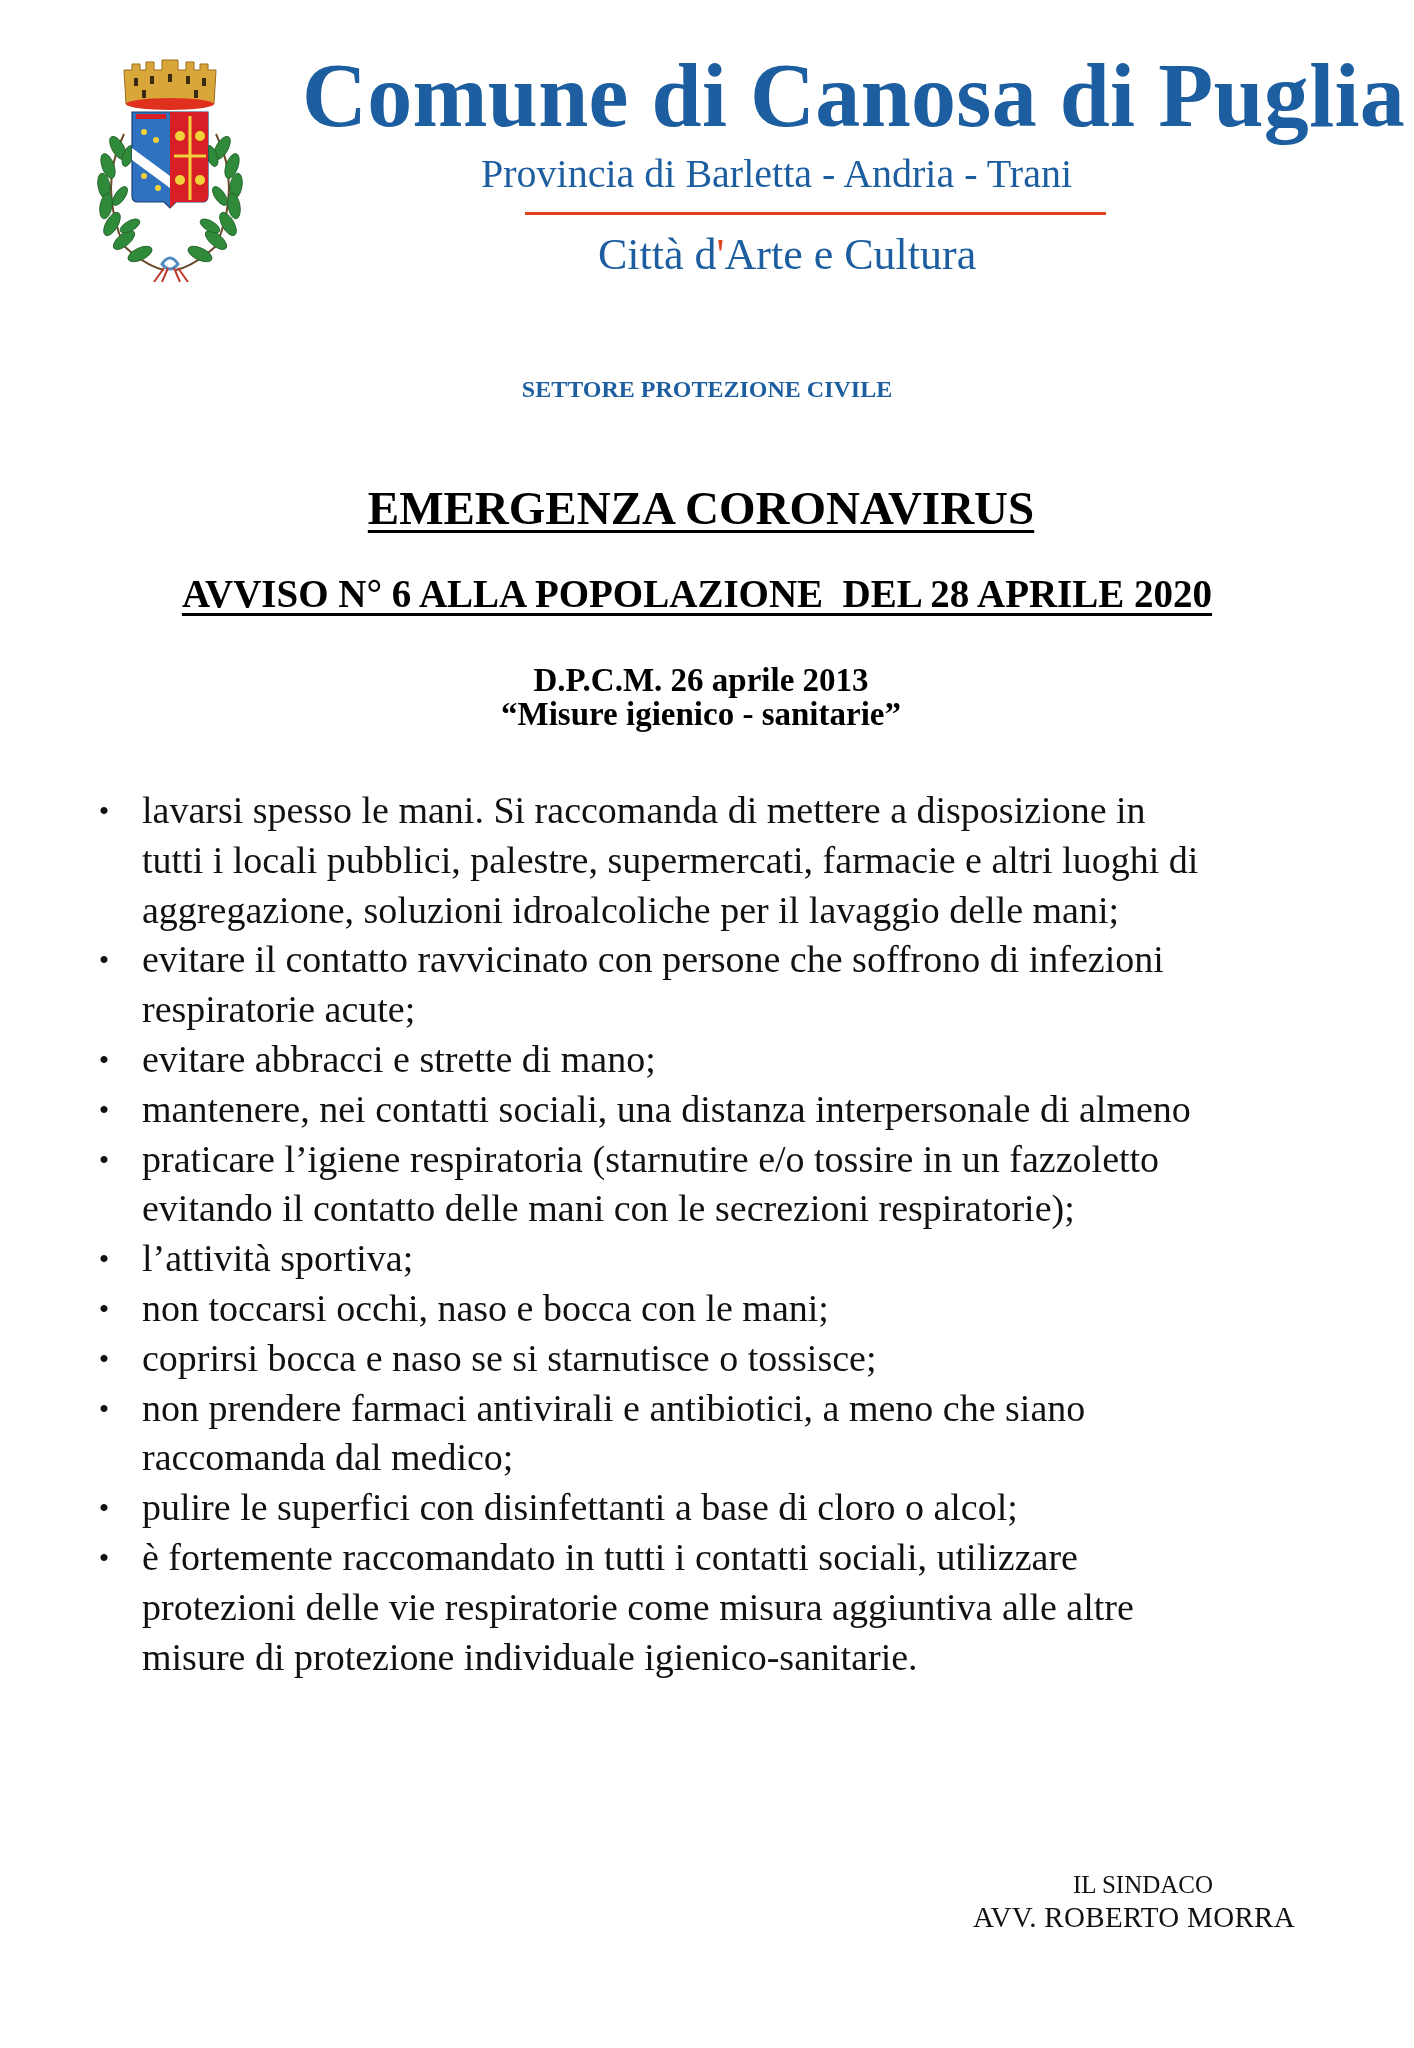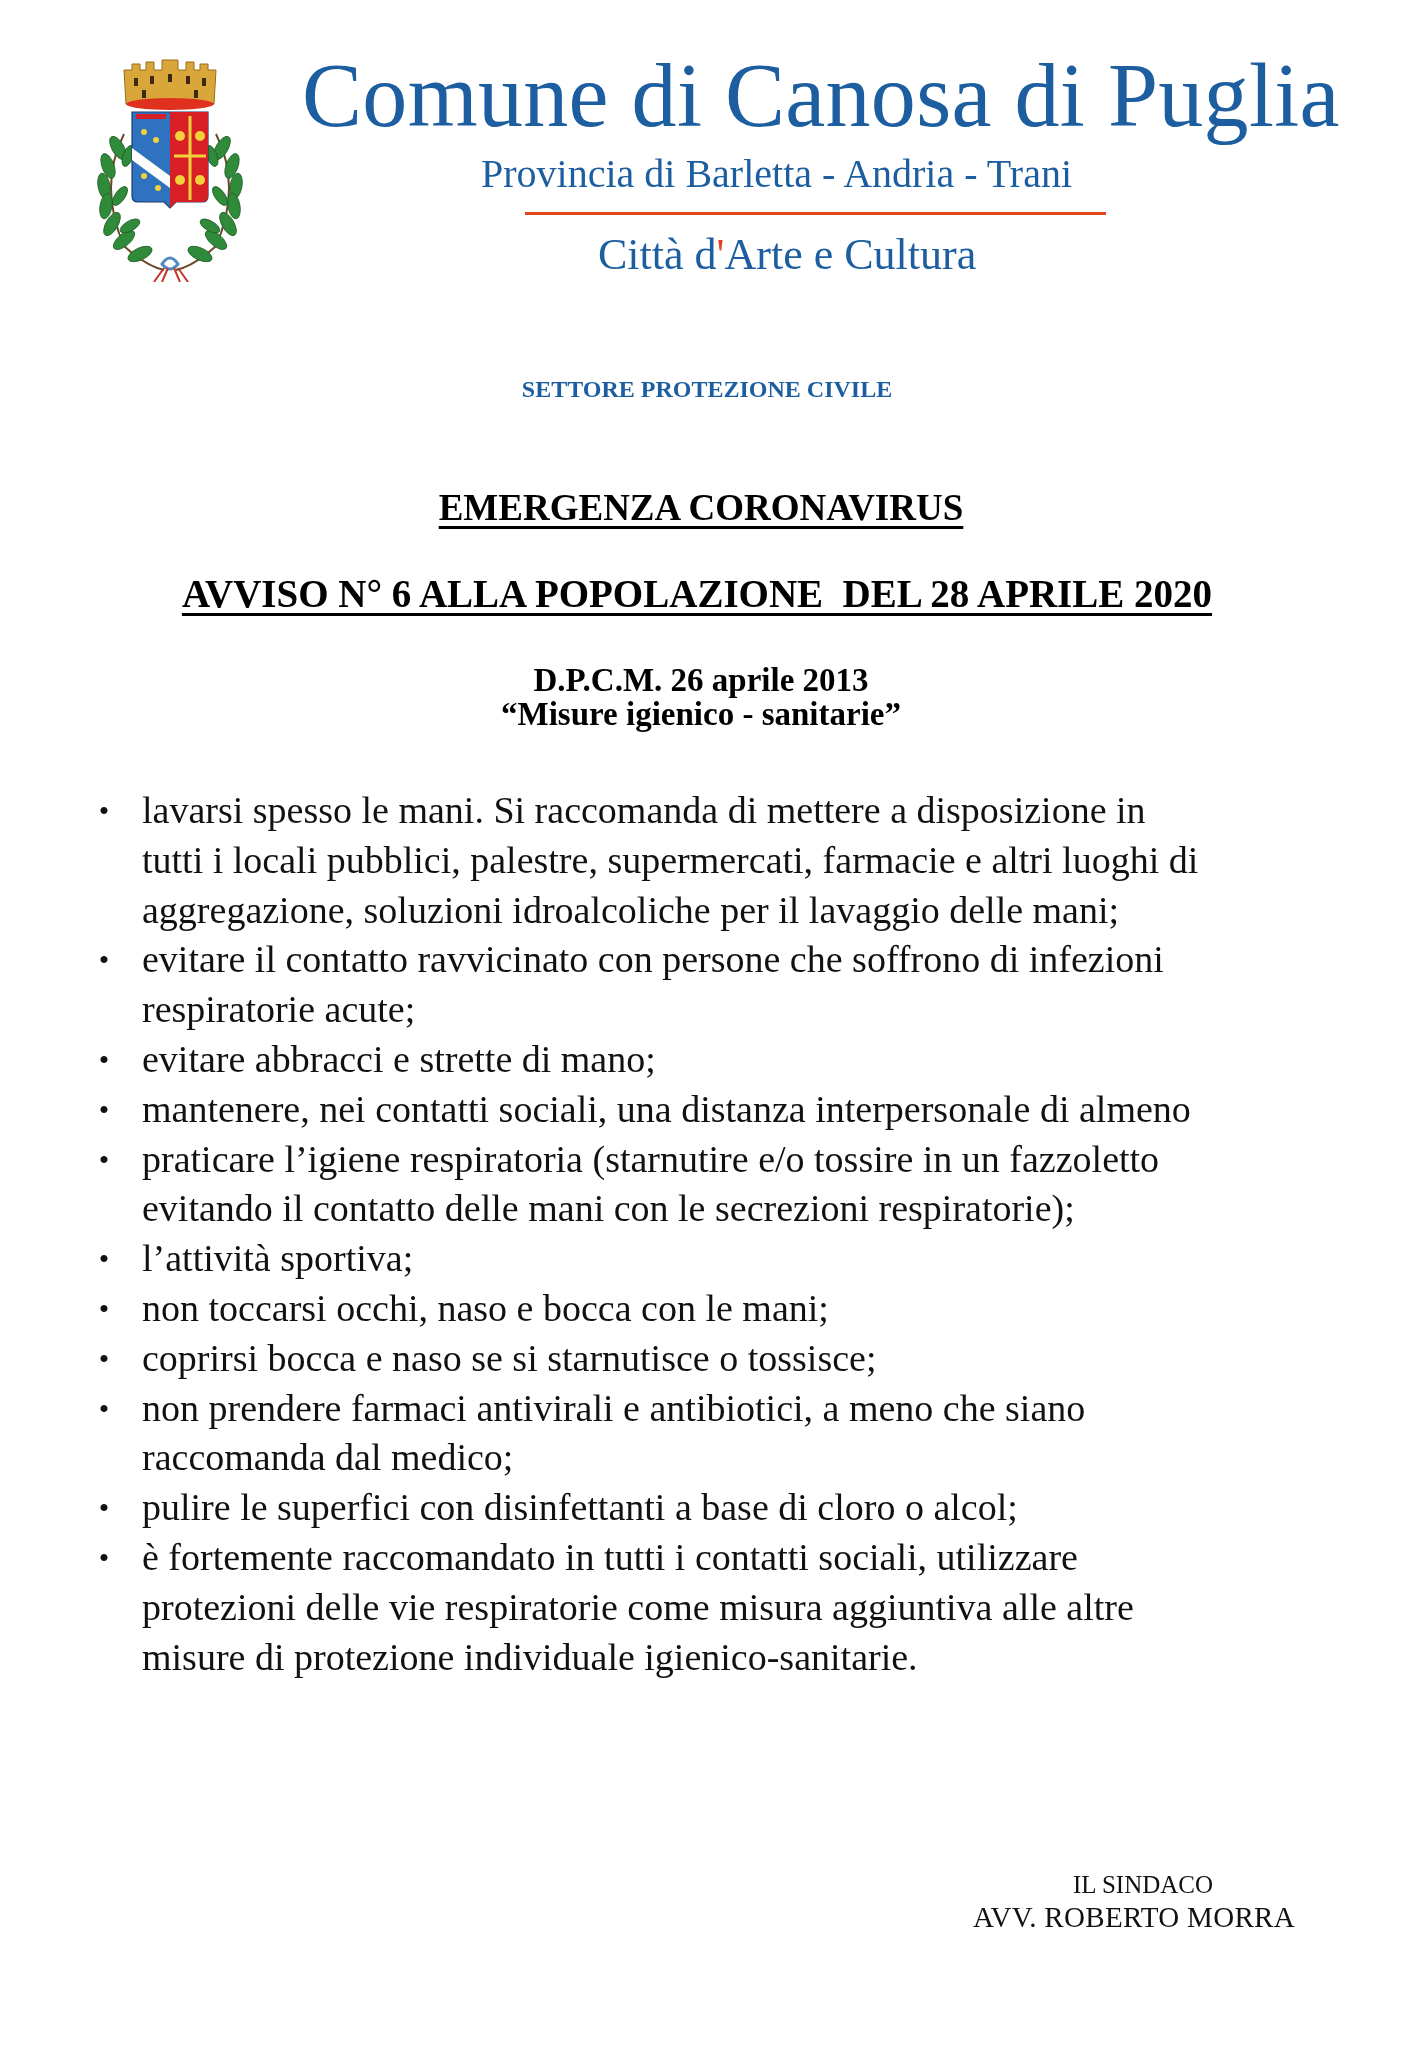--- a/index.html
+++ b/index.html
@@ -1,29 +1,29 @@
 <!DOCTYPE html>
 <html><head>
 <meta charset="utf-8">
 <style>
   html, body { margin:0; padding:0; background:#ffffff; }
   body { width:1414px; height:2048px; position:relative; overflow:hidden;
          font-family:"Liberation Serif", "DejaVu Serif", serif; color:#111; }
   .abs { position:absolute; }
   #crest { left:84px; top:56px; width:172px; height:226px; }
   .title { left:0; width:1340px; padding-left:302px; box-sizing:border-box; top:46px;
-           font-size:90px; line-height:100px; color:#1c5e9f; white-space:nowrap; letter-spacing:0.3px; }
+           font-size:90px; line-height:100px; color:#1c5e9f; white-space:nowrap; letter-spacing:0.3px;font-weight:bold; }
   .prov { left:481px; top:150px; font-size:40px; line-height:48px; color:#1c5e9f; white-space:nowrap; }
   .redline { left:525px; top:212px; width:581px; height:3px; background:#e0441f; }
   .citta { left:598px; top:230px; font-size:44px; line-height:50px; color:#1c5e9f; white-space:nowrap; }
   .citta .apos { color:#e0441f; }
   .sector { left:0; width:1414px; text-align:center; top:366px; font-size:24px; line-height:46px;
             font-weight:bold; color:#1c5e9f; padding-left:0; }
   .centered { left:0; width:1414px; text-align:center; font-weight:bold; color:#000; }
-  .emerg { top:484px; font-size:37px; line-height:48px; padding-right:12px; box-sizing:border-box; }
+  .emerg { top:484px; font-size:47px; line-height:48px; padding-right:12px; box-sizing:border-box; }
   .emerg span, .avviso span { text-decoration:underline; text-decoration-thickness:3px; text-underline-offset:6px; white-space:pre; }
   .avviso { top:570px; font-size:39px; line-height:48px; padding-right:20px; box-sizing:border-box; }
   .dpcm { top:658px; font-size:33px; line-height:44px; padding-right:12px; box-sizing:border-box; }
   .misure { top:692px; font-size:33px; line-height:44px; padding-right:12px; box-sizing:border-box; }
   ul.measures { position:absolute; left:0; top:786px; margin:0; padding:0; list-style:none; width:1414px; }
   ul.measures li { position:relative; padding-left:142px; font-size:38px; line-height:49.8px; white-space:nowrap; }
   ul.measures li .bullet { position:absolute; left:94px; top:0; width:20px; text-align:center; font-size:30px; }
   ul.measures li .line { display:block; }
   .sig1 { left:1073px; top:1870px; font-size:25px; line-height:30px; white-space:nowrap; color:#111; }
   .sig2 { left:973px; top:1900px; font-size:29px; line-height:34px; white-space:nowrap; color:#111; letter-spacing:0.3px; }

